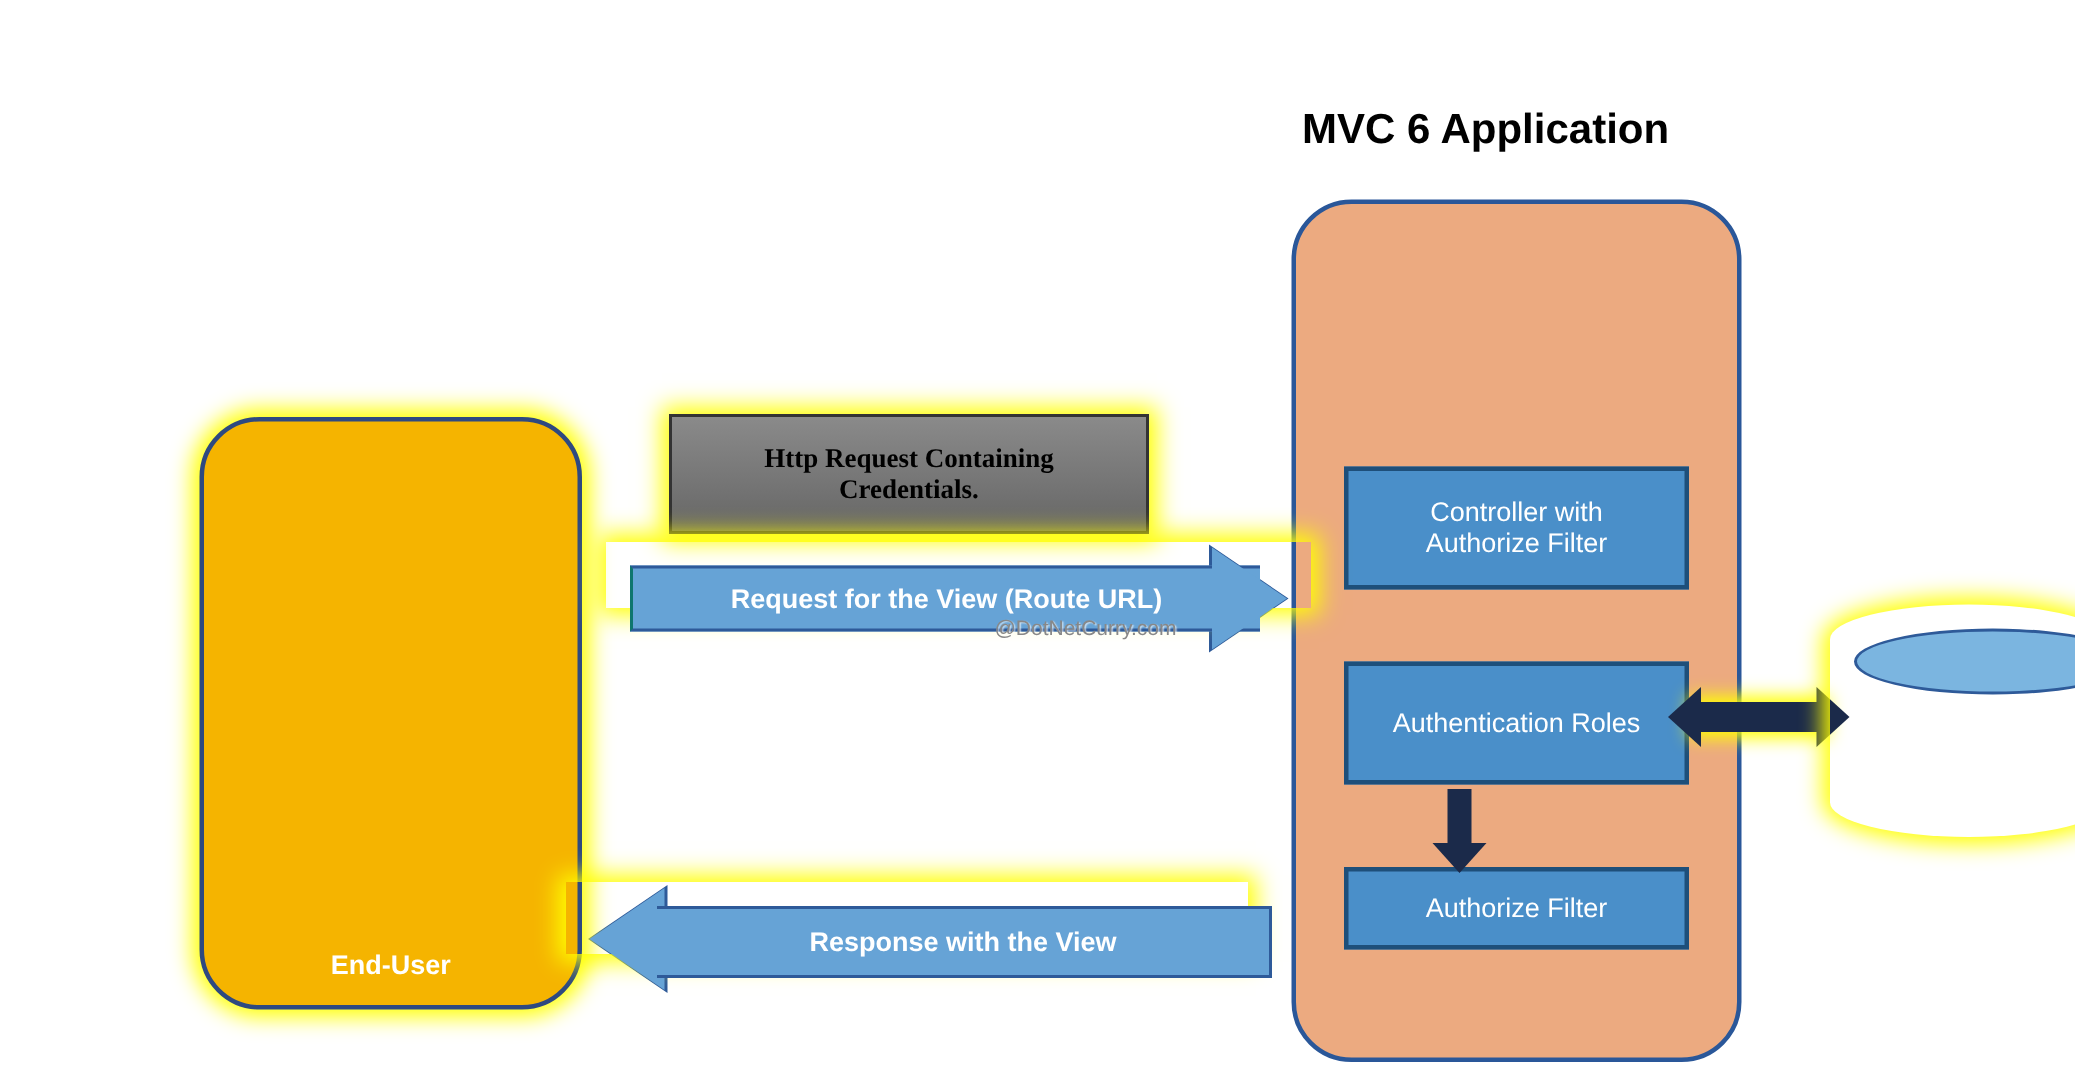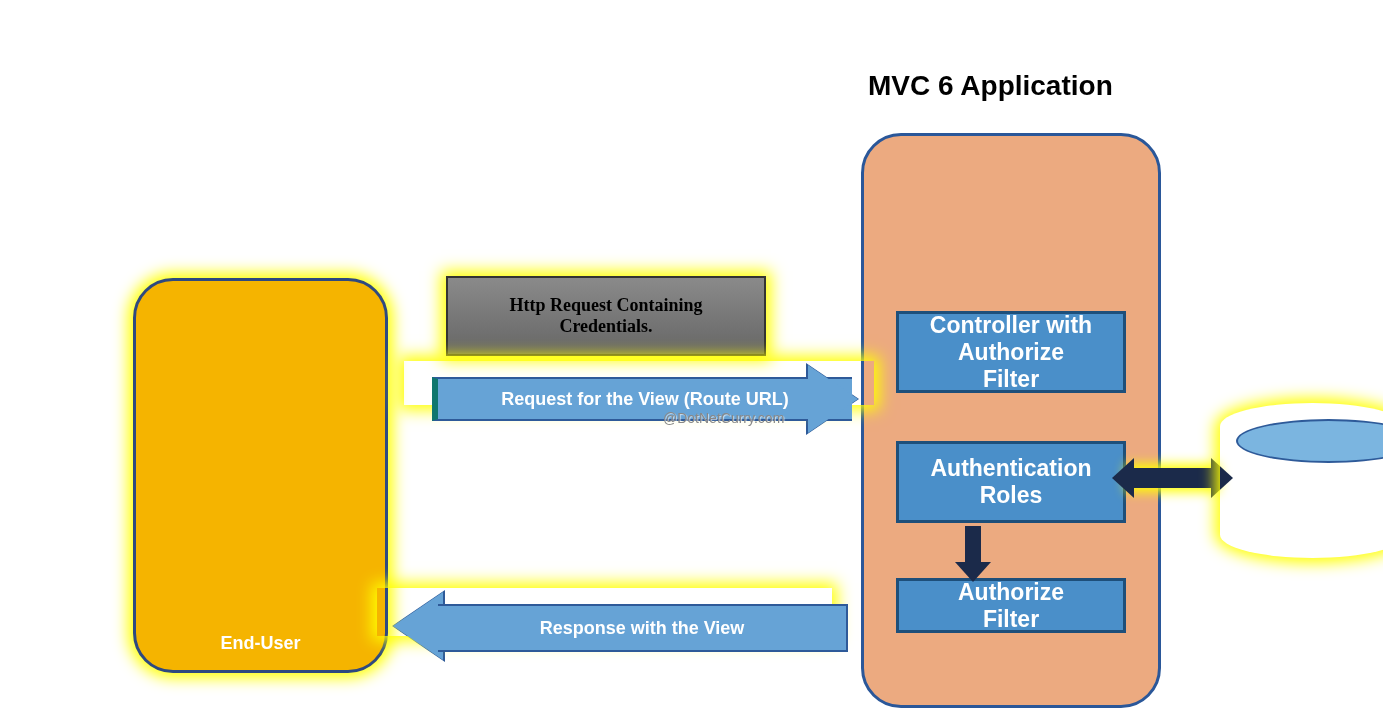--- a/index.html
+++ b/index.html
@@ -50,22 +50,22 @@
     .filter-box {
       position: absolute;
       width: 230px;
       background: #4a8fc9;
       border: 3px solid #1e4f7a;
       display: flex;
       align-items: center;
       justify-content: center;
       text-align: center;
       color: #fff;
-      font-weight: bold;
-      font-size: 23px;
+      font-weight: normal;
+      font-size: 18px;
       padding: 12px;
     }
     .box-controller {
       top: 263px;
       left: 848px;
       height: 82px;
     }
     .box-auth {
       top: 393px;
       left: 848px;
@@ -117,23 +117,23 @@
       border-bottom: 2px solid #2e5a99;
       display: flex;
       align-items: center;
       justify-content: center;
       color: #fff;
       font-size: 18px;
       font-weight: bold;
       height: 100%;
     }
     .arrow-request .arrow-body {
-      left: 12px;
+      left: 0;
       width: 420px;
-      border-left: 6px solid #0f766e;
+      border-left: 2px solid #0f766e;
     }
     .arrow-response .arrow-body {
       left: 45px;
       width: 410px;
       border-right: 2px solid #2e5a99;
     }
     .arrow-head-right {
       position: absolute;
       right: 0;
       top: -12px;

